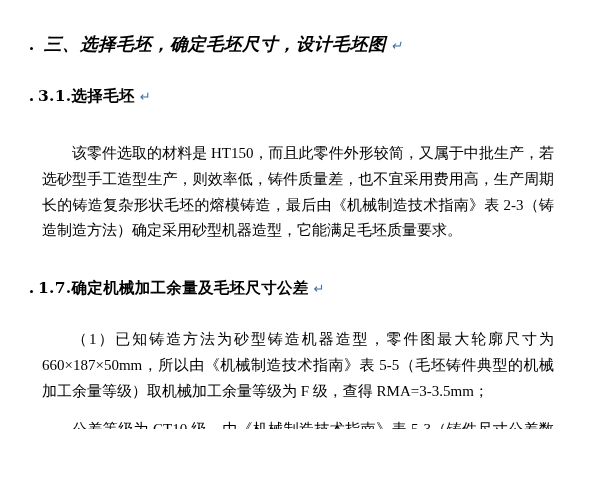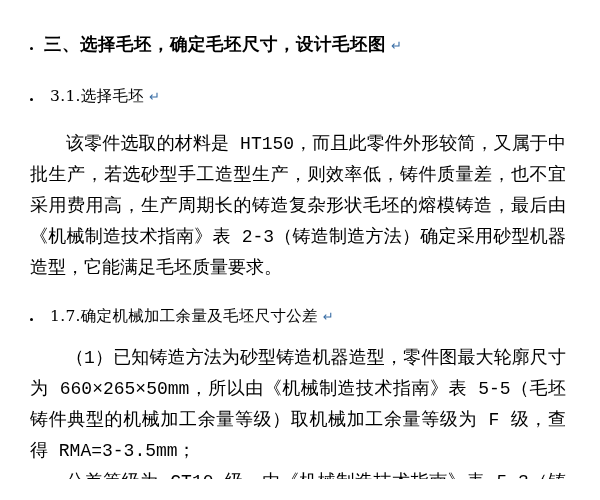--- a/index.html
+++ b/index.html
@@ -24,30 +24,31 @@
   .heading-1 {
     font-family: "DejaVu Serif", serif;
     font-weight: bold;
     font-size: 17.5px;
     letter-spacing: 0.5px;
     margin: 8px 0 0 8px;
     white-space: nowrap;
   }
   .heading-2 {
     font-family: "DejaVu Serif", serif;
-    font-weight: normal;
+    font-weight: bold;
     font-size: 15.5px;
     letter-spacing: 0.3px;
-    margin: 0 0 0 14px;
+    margin: 0 0 0 2px;
     white-space: nowrap;
   }
   .h1-row {
     display: flex;
     align-items: baseline;
     margin-top: 10px;
+    font-style: italic;
   }
   .h2-row {
     display: flex;
     align-items: baseline;
   }
   .bullet-dot {
     display: inline-block;
     width: 3px;
     height: 3px;
     background: #000;
@@ -57,27 +58,26 @@
     flex: 0 0 auto;
   }
   .pilcrow {
     font-family: "Liberation Serif", serif;
     font-size: 13px;
     color: #3a6ea5;
     margin-left: 5px;
     font-weight: normal;
   }
   p.body {
-    font-size: 18px;
+    font-size: 15px;
     line-height: 1.72;
     text-align: justify;
     text-justify: inter-ideograph;
-    margin: 0;
+    margin: 12px;
     text-indent: 2em;
-    font-family: Liberation Mono, monospace;
   }
   .gap-after-h1 { height: 30px; }
   .gap-small { height: 16px; }
   .gap-mid { height: 22px; }
   .para-block { margin-bottom: 0; }
   .last-line {
     overflow: hidden;
     height: 12px;
   }
 </style>
@@ -107,16 +107,16 @@
   <div class="gap-mid"></div>
 
   <div class="h2-row">
     <span class="bullet-dot"></span>
     <span class="heading-2">1.7.确定机械加工余量及毛坯尺寸公差</span>
     <span class="pilcrow">↵</span>
   </div>
 
   <div class="gap-small"></div>
 
-  <p class="body para-block">（1）已知铸造方法为砂型铸造机器造型，零件图最大轮廓尺寸为 660×265×50mm，所以由《机械制造技术指南》表 5-5（毛坯铸件典型的机械加工余量等级）取机械加工余量等级为 F 级，查得 RMA=3-3.5mm；</p>
+  <p class="body para-block">（1）已知铸造方法为砂型铸造机器造型，零件图最大轮廓尺寸为 660×187×50mm，所以由《机械制造技术指南》表 5-5（毛坯铸件典型的机械加工余量等级）取机械加工余量等级为 F 级，查得 RMA=3-3.5mm；</p>
   <p class="body para-block last-line">公差等级为 CT10 级，由《机械制造技术指南》表 5-3（铸件尺寸公差数值）</p>
 
 </div>
 
 </body></html>

